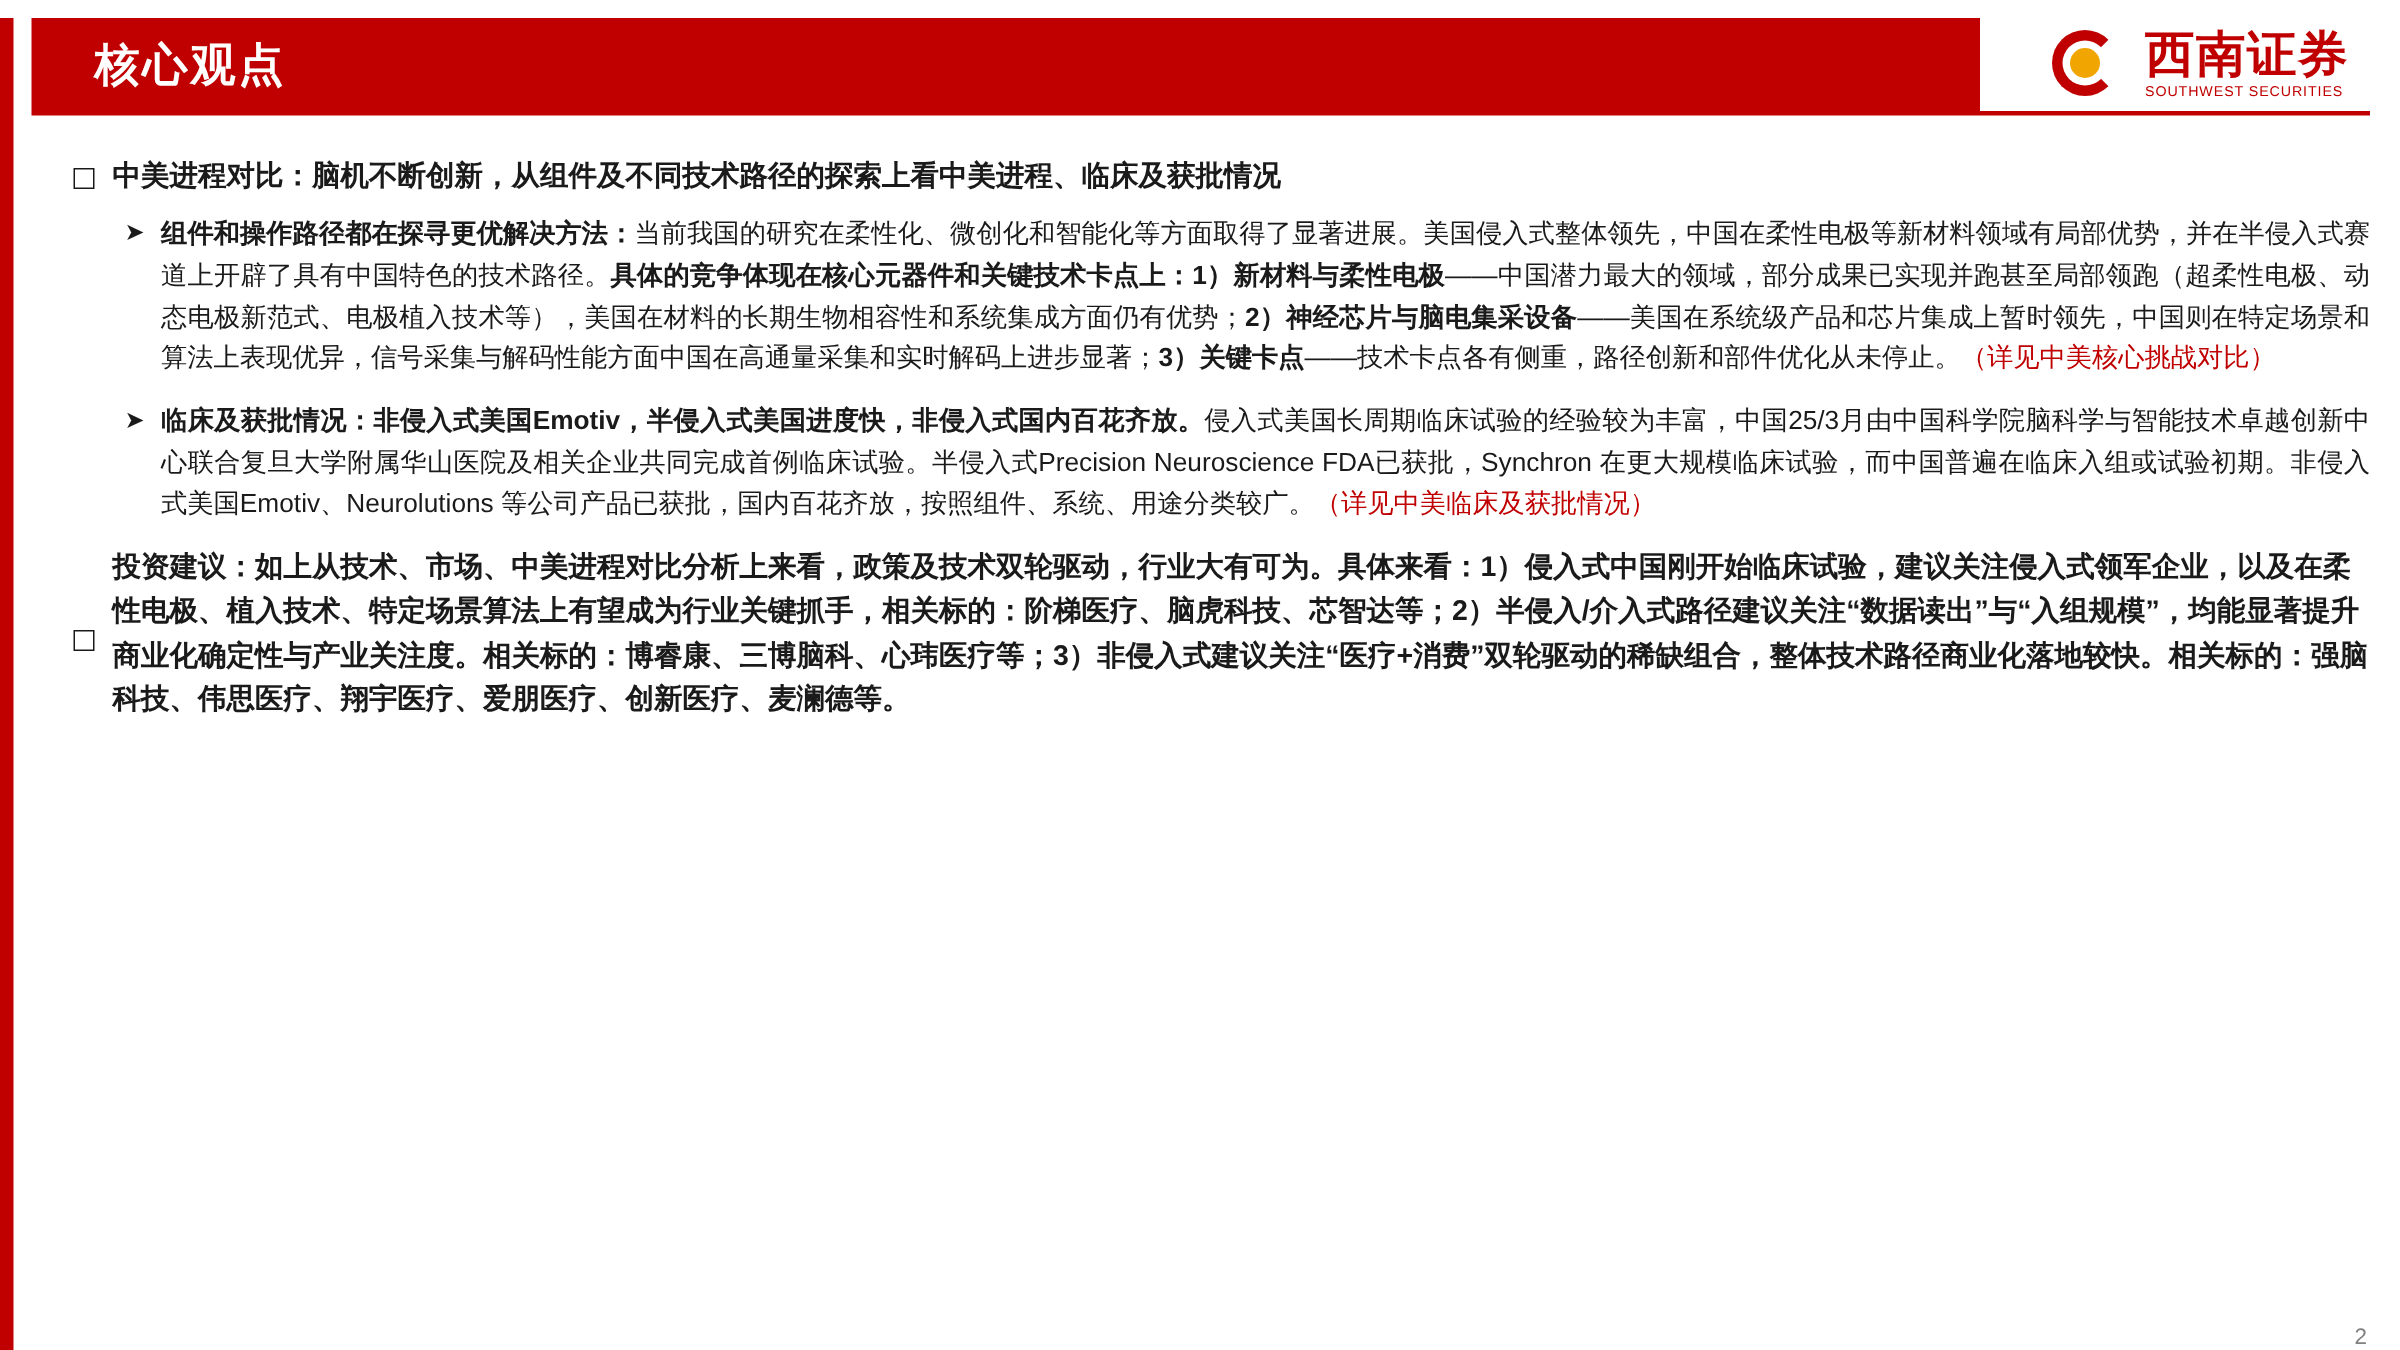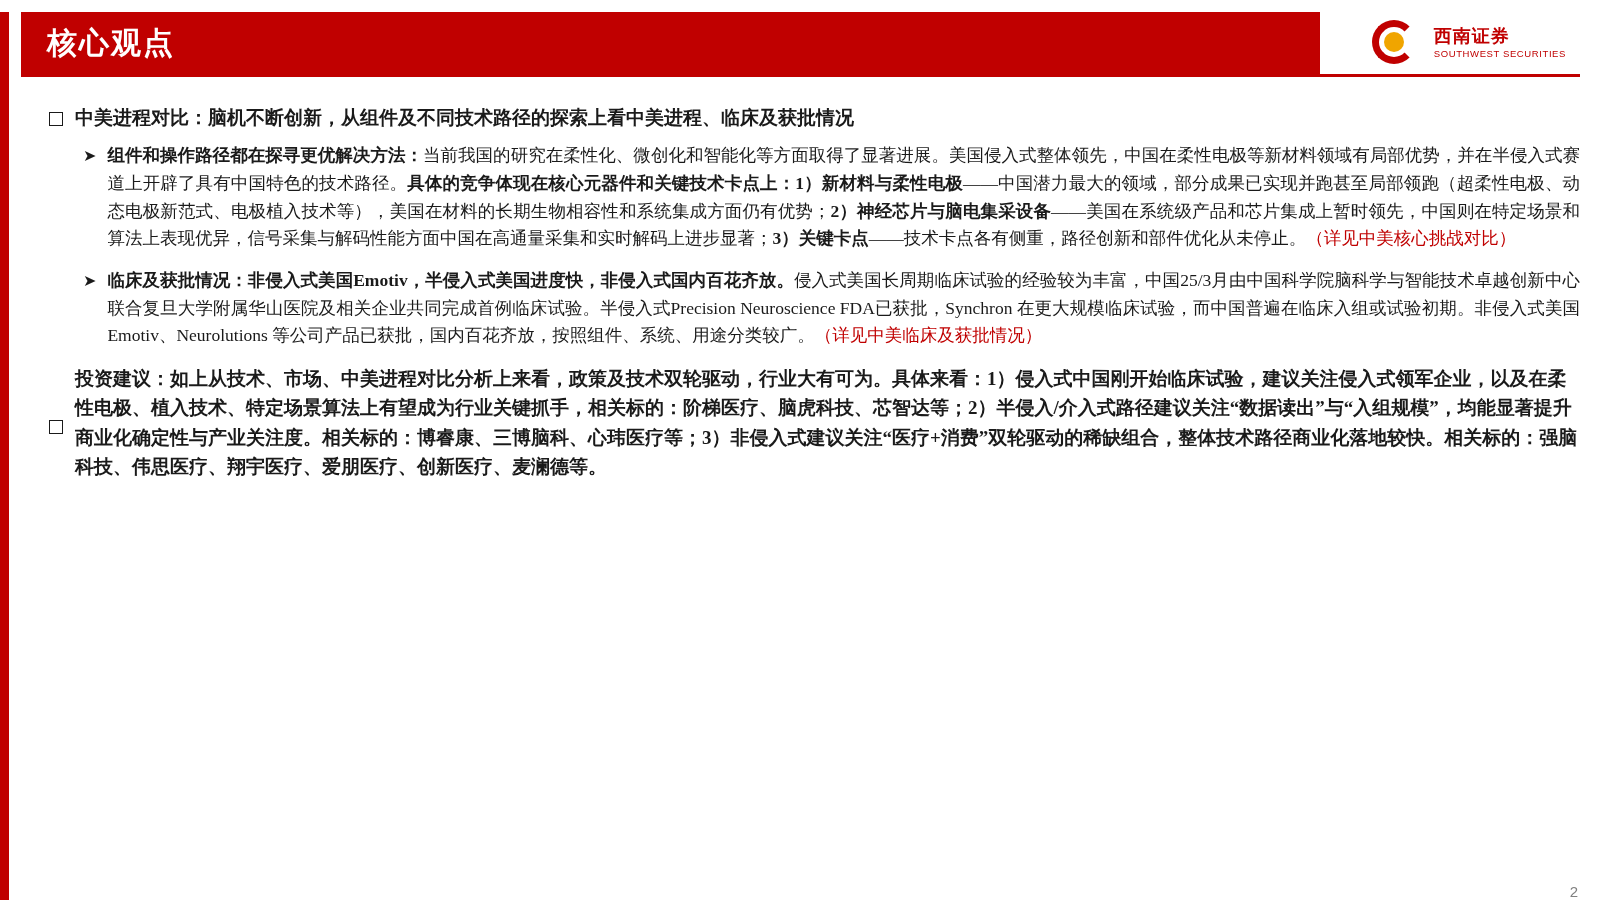--- a/index.html
+++ b/index.html
@@ -30,21 +30,21 @@
     margin: 12px 20px 0 12px;
     background: #c00000;
     display: flex;
     align-items: center;
   }
   .header-title {
     color: #ffffff;
     font-size: 30px;
     font-weight: bold;
     letter-spacing: 2px;
-    padding-left: 26px;
+    padding-left: 42px;
   }
   .logo-box {
     position: absolute;
     right: 0;
     top: 0;
     height: 62px;
     width: 260px;
     background: #ffffff;
     display: flex;
     align-items: center;
@@ -78,41 +78,40 @@
     height: 20px;
     background: #f0a500;
     border-radius: 50%;
   }
   .logo-text {
     display: flex;
     flex-direction: column;
     justify-content: center;
   }
   .logo-cn {
-    font-size: 18px;
+    font-size: 33px;
     font-weight: bold;
     color: #c00000;
     letter-spacing: 1px;
     line-height: 1.05;
   }
   .logo-en {
     font-size: 9.5px;
     color: #c00000;
     letter-spacing: 0.6px;
     margin-top: 2px;
   }
   .header-underline {
     margin: 0 20px 0 12px;
     height: 3px;
     background: #c00000;
   }
   
   .content {
     padding: 26px 20px 0 40px;
-    font-family: Liberation Serif, serif;
   }
   .block {
     margin-bottom: 12px;
   }
   .lvl1 {
     display: flex;
     align-items: flex-start;
     font-size: 19px;
     font-weight: bold;
     line-height: 1.55;

